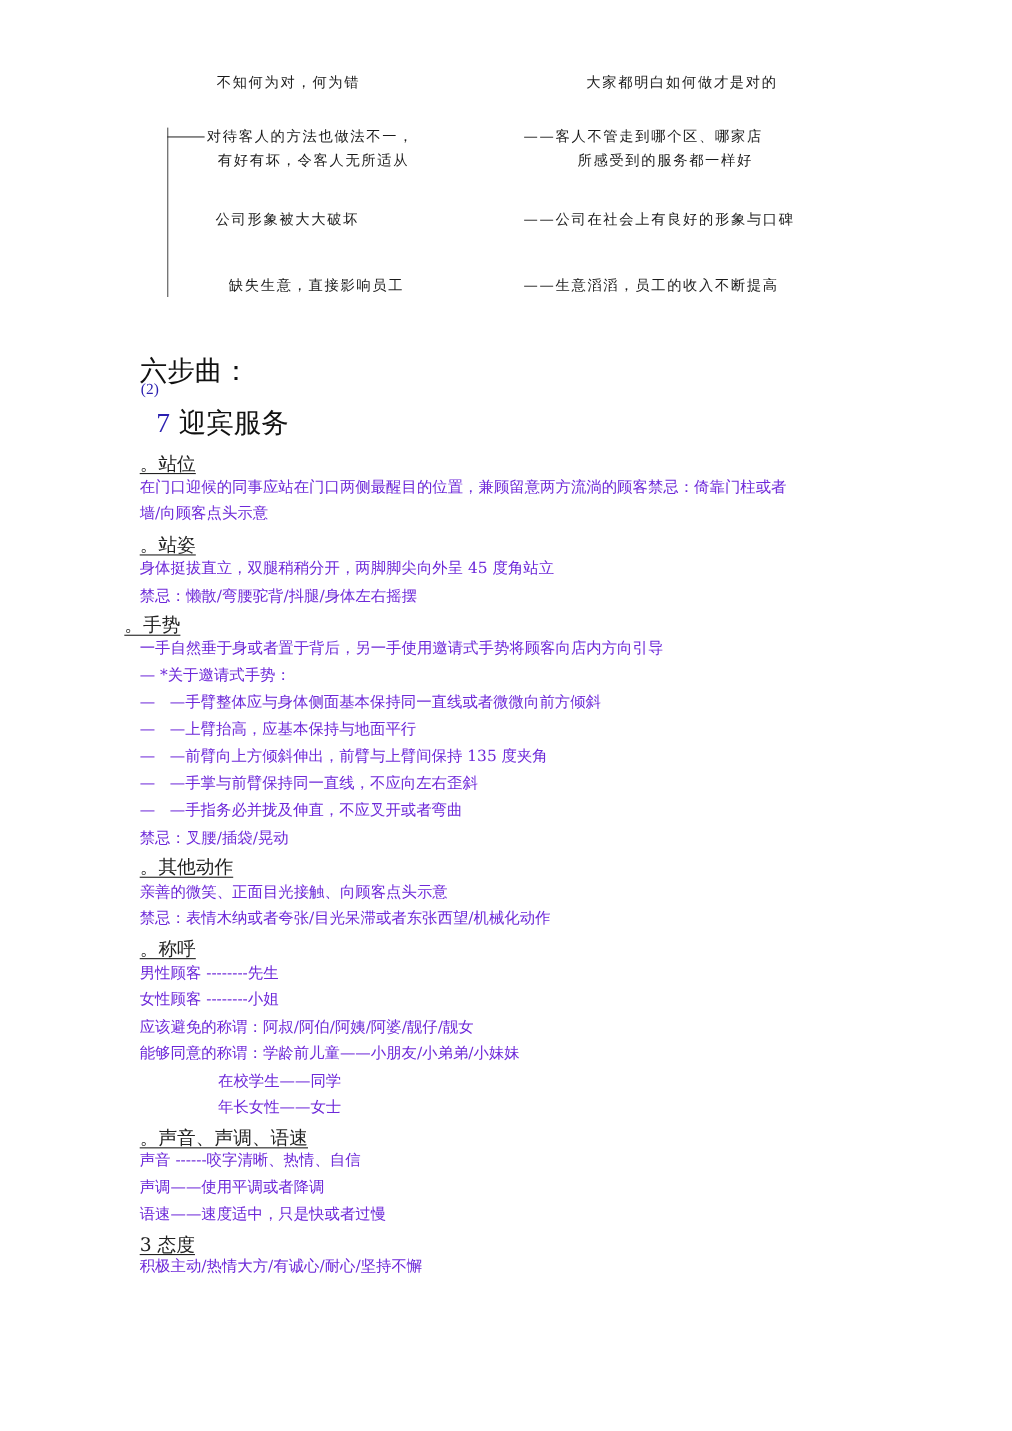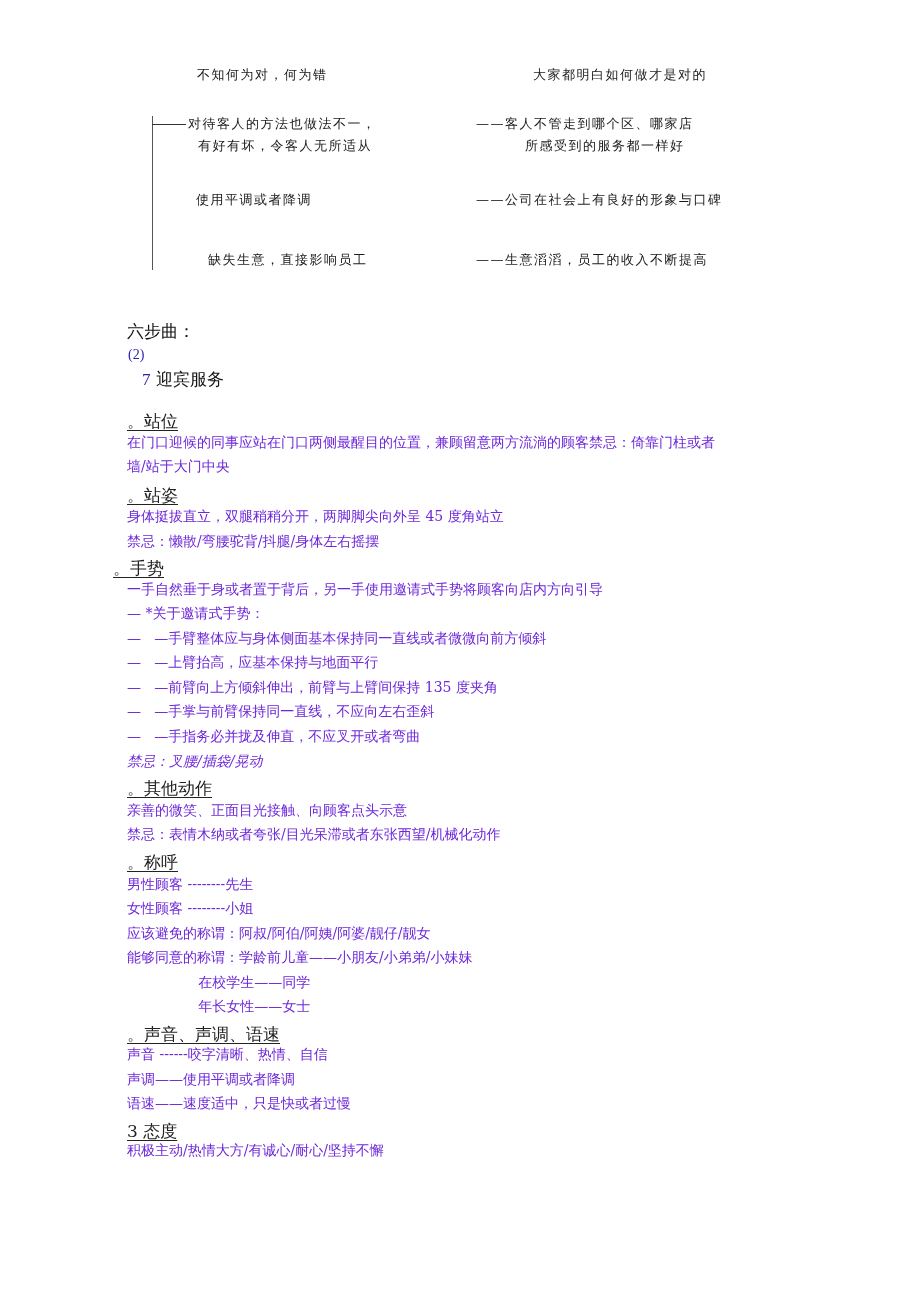--- a/index.html
+++ b/index.html
@@ -2,70 +2,70 @@
 <html><head>
 <meta charset="utf-8">
 <style>
   html, body { margin: 0; padding: 0; background: #ffffff; }
   body { width: 920px; height: 1301px; position: relative; overflow: hidden;
          font-family: "DejaVu Serif", "Liberation Serif", serif; color: #1a1a1a; }
   .abs { position: absolute; white-space: nowrap; }
   .cmp { font-size: 13px; letter-spacing: 1.5px; }
   .bracket { position: absolute; left: 152px; top: 116px; width: 1px; height: 154px; background: #555; }
   .bracket-tick { position: absolute; left: 152px; top: 124px; width: 34px; height: 1px; background: #333; }
-  .big { font-family: "DejaVu Sans", sans-serif; font-size: 17px; color: #111; }
+  .big { font-family: "DejaVu Sans", sans-serif; font-size: 25px; color: #111; }
   .num-blue { color: #2a1fb0; font-family: "Liberation Serif", serif; }
   .small-blue { font-size: 14px; color: #2a1fb0; font-family: "Liberation Serif", serif; }
   .body-line { font-size: 14px; color: #6d28d9; }
   .heading { font-size: 17px; color: #222; text-decoration: underline; text-underline-offset: 3px; }
 </style>
 </head>
 <body>
 
 <div class="abs cmp" style="left:197px; top:66px;">不知何为对，何为错</div>
 <div class="abs cmp" style="left:533px; top:66px;">大家都明白如何做才是对的</div>
 
 <div class="bracket"></div>
 <div class="bracket-tick"></div>
 
 <div class="abs cmp" style="left:188px; top:115px;">对待客人的方法也做法不一，</div>
 <div class="abs cmp" style="left:198px; top:137px;font-family:Liberation Serif, serif;">有好有坏，令客人无所适从</div>
 <div class="abs cmp" style="left:476px; top:115px;">——客人不管走到哪个区、哪家店</div>
 <div class="abs cmp" style="left:525px; top:137px;">所感受到的服务都一样好</div>
 
-<div class="abs cmp" style="left:196px; top:191px;">使用平调或者降调</div>
+<div class="abs cmp" style="left:196px; top:191px;">公司形象被大大破坏</div>
 <div class="abs cmp" style="left:476px; top:191px;">——公司在社会上有良好的形象与口碑</div>
 
 <div class="abs cmp" style="left:208px; top:251px;">缺失生意，直接影响员工</div>
 <div class="abs cmp" style="left:476px; top:251px;">——生意滔滔，员工的收入不断提高</div>
 
 <div class="abs big" style="left:127px; top:320px;">六步曲：</div>
 <div class="abs small-blue" style="left:128px; top:347px;">(2)</div>
 <div class="abs big" style="left:142px; top:368px;">
   <span class="num-blue">7</span>
   <span>迎宾服务</span>
 </div>
 
 <div class="abs heading" style="left:127px; top:410px;">。站位</div>
 <div class="abs body-line" style="left:127px; top:434px;">  在门口迎候的同事应站在门口两侧最醒目的位置，兼顾留意两方流淌的顾客禁忌：倚靠门柱或者</div>
-<div class="abs body-line" style="left:127px; top:458px;">墙/站于大门中央</div>
+<div class="abs body-line" style="left:127px; top:458px;">墙/向顾客点头示意</div>
 
 <div class="abs heading" style="left:127px; top:484px;">。站姿</div>
 <div class="abs body-line" style="left:127px; top:508px;">身体挺拔直立，双腿稍稍分开，两脚脚尖向外呈 45 度角站立</div>
 <div class="abs body-line" style="left:127px; top:533px;">禁忌：懒散/弯腰驼背/抖腿/身体左右摇摆</div>
 
 <div class="abs heading" style="left:113px; top:557px;">。手势</div>
 <div class="abs body-line" style="left:127px; top:581px;">一手自然垂于身或者置于背后，另一手使用邀请式手势将顾客向店内方向引导</div>
 <div class="abs body-line" style="left:127px; top:605px; white-space:pre;">— *关于邀请式手势：</div>
 <div class="abs body-line" style="left:127px; top:630px; white-space:pre;">—   —手臂整体应与身体侧面基本保持同一直线或者微微向前方倾斜</div>
 <div class="abs body-line" style="left:127px; top:654px; white-space:pre;">—   —上臂抬高，应基本保持与地面平行</div>
 <div class="abs body-line" style="left:127px; top:679px; white-space:pre;">—   —前臂向上方倾斜伸出，前臂与上臂间保持 135 度夹角</div>
 <div class="abs body-line" style="left:127px; top:703px; white-space:pre;">—   —手掌与前臂保持同一直线，不应向左右歪斜</div>
 <div class="abs body-line" style="left:127px; top:728px; white-space:pre;">—   —手指务必并拢及伸直，不应叉开或者弯曲</div>
-<div class="abs body-line" style="left:127px; top:753px;font-style:italic;">禁忌：叉腰/插袋/晃动</div>
+<div class="abs body-line" style="left:127px; top:753px;">禁忌：叉腰/插袋/晃动</div>
 
 <div class="abs heading" style="left:127px; top:777px;">。其他动作</div>
 <div class="abs body-line" style="left:127px; top:802px;">亲善的微笑、正面目光接触、向顾客点头示意</div>
 <div class="abs body-line" style="left:127px; top:826px;">禁忌：表情木纳或者夸张/目光呆滞或者东张西望/机械化动作</div>
 
 <div class="abs heading" style="left:127px; top:851px;">。称呼</div>
 <div class="abs body-line" style="left:127px; top:876px;">男性顾客 --------先生</div>
 <div class="abs body-line" style="left:127px; top:900px;">女性顾客 --------小姐</div>
 <div class="abs body-line" style="left:127px; top:925px;">应该避免的称谓：阿叔/阿伯/阿姨/阿婆/靓仔/靓女</div>
 <div class="abs body-line" style="left:127px; top:949px;">能够同意的称谓：学龄前儿童——小朋友/小弟弟/小妹妹</div>

